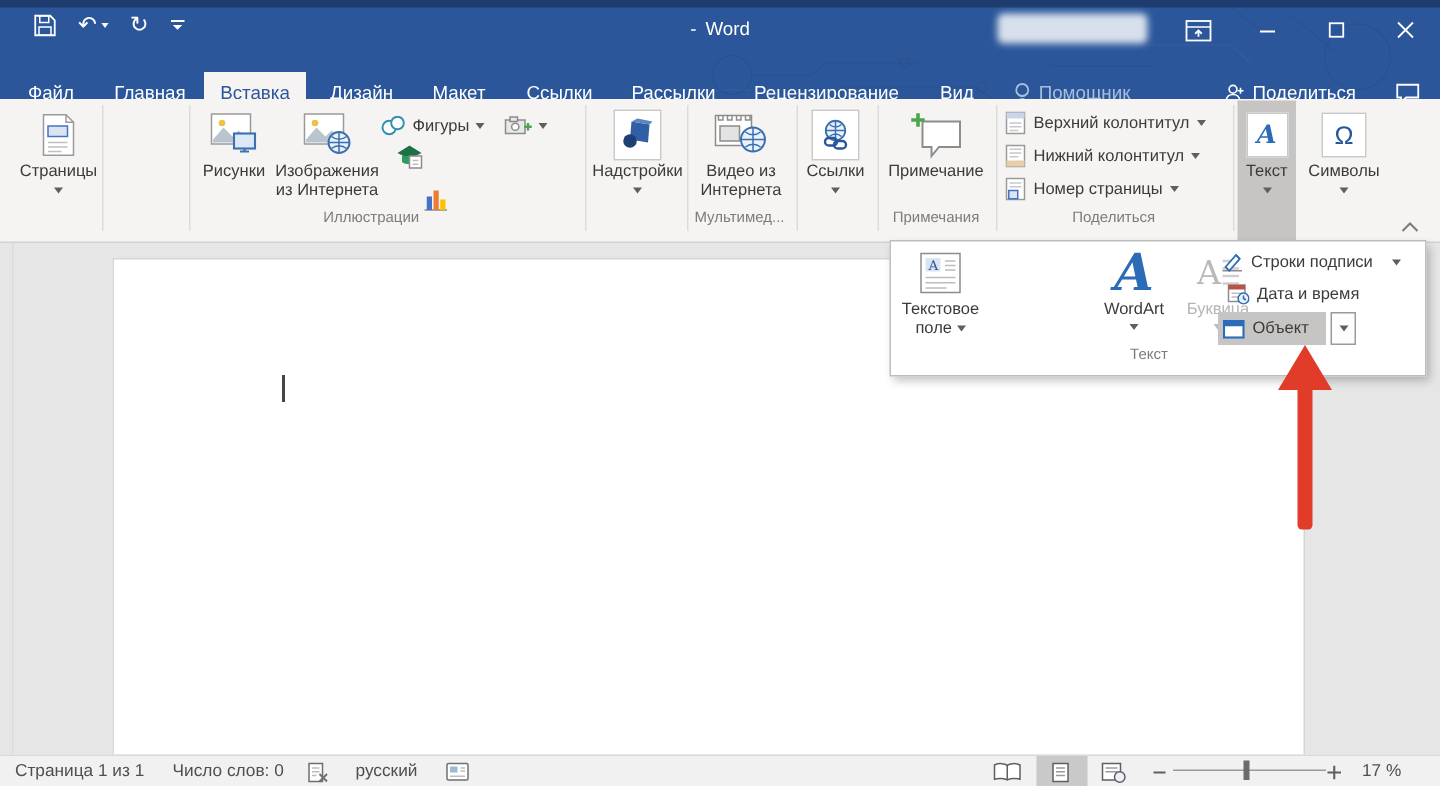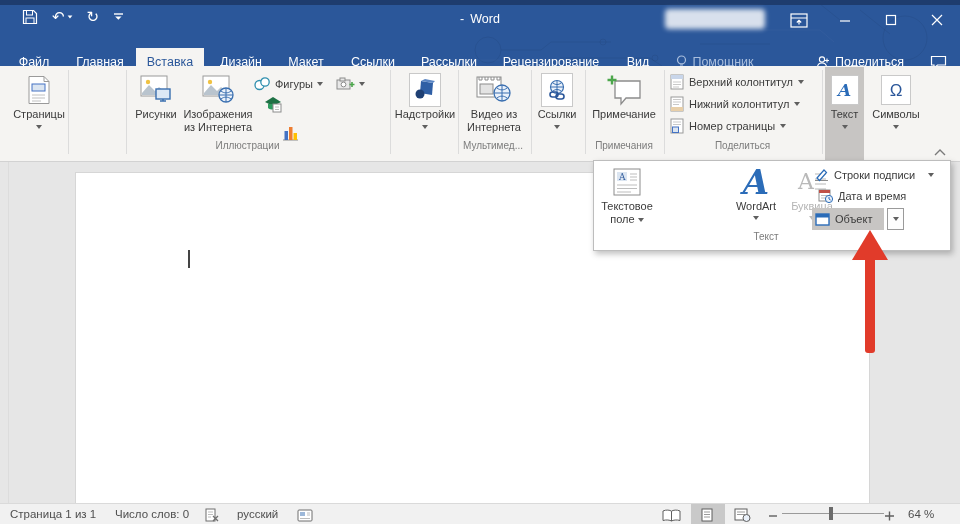--- a/index.html
+++ b/index.html
@@ -500,18 +500,18 @@
     <span class="sitem" style="left:768px;top:4px;">
       <svg width="10" height="13">
           <path d="M1 7 h8" stroke="#5f5f5f" stroke-width="1.4"></path>
         </svg>
     </span>
     <span class="sitem" style="left:884px;top:4px;">
       <svg width="11" height="13">
           <path d="M1 7 h9 M5.5 2.5 v9" stroke="#5f5f5f" stroke-width="1.4"></path>
         </svg>
     </span>
-    <span class="sitem" style="left:908px;">64 %</span>
+    <span class="sitem" style="left:908px;">17 %</span>
   </div>
   <div class="track"></div>
   <div class="thumb"></div>
 
 </div>
 
 </body></html>

